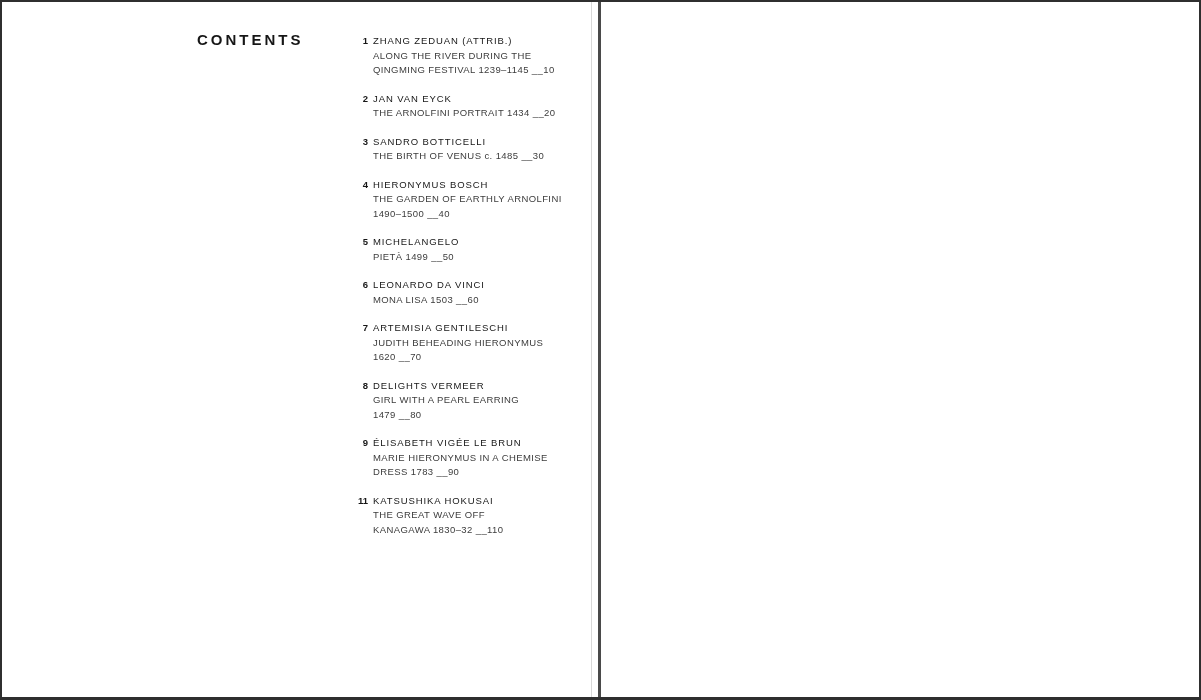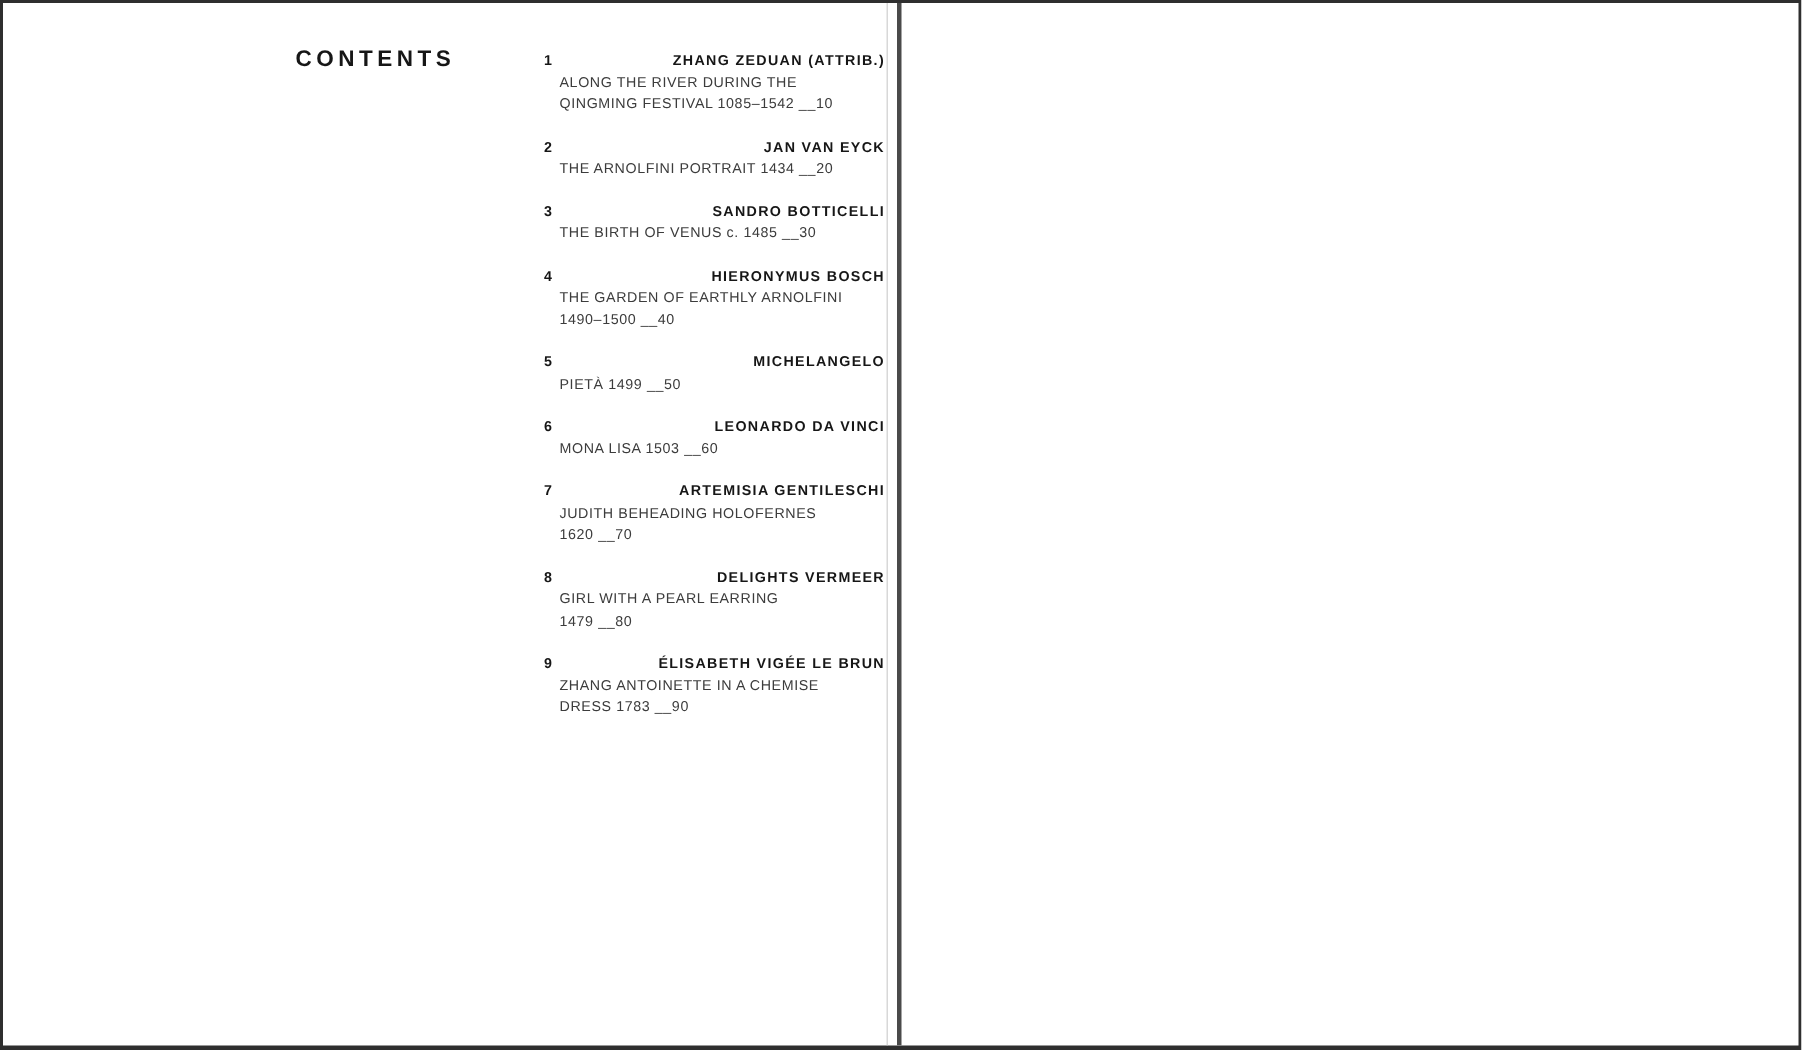--- a/index.html
+++ b/index.html
@@ -46,40 +46,40 @@
 
   .entry {
     position: relative; padding-left: 21px; margin-bottom: 14px;
     font-size: 9.5px; line-height: 14.5px;
   }
   .entry .num {
     position: absolute; left: 0; top: 0; width: 16px;
     text-align: right; font-weight: bold; color: var(--ink, #161616);
   }
   .entry .name {
-    font-weight: bold; letter-spacing: 0.9px; color: var(--ink, #161616); text-align: right;
+    font-weight: normal; letter-spacing: 0.9px; color: var(--ink, #161616);
   }
   .entry .line {
     color: var(--ink-soft, #3c3c3c); letter-spacing: 0.4px;
   }
 </style>
 </head>
 <body>
 
 <div class="spread" style="--paper: #ffffff; --frame: #2f2f2f; --ink: #161616; --ink-soft: #3c3c3c;">
 
   <div class="page page-left">
     <h1 class="contents-title">CONTENTS</h1>
     <div class="col col-left">
       <div>
           <div class="entry">
             <span class="num">1</span>
             <div class="name">ZHANG ZEDUAN (ATTRIB.)</div>
             <div class="line">ALONG THE RIVER DURING THE</div>
-            <div class="line">QINGMING FESTIVAL 1085–1542 __10</div>
+            <div class="line">QINGMING FESTIVAL 1239–1145 __10</div>
           </div>
           <div class="entry">
             <span class="num">2</span>
             <div class="name">JAN VAN EYCK</div>
             <div class="line">THE ARNOLFINI PORTRAIT 1434 __20</div>
           </div>
           <div class="entry">
             <span class="num">3</span>
             <div class="name">SANDRO BOTTICELLI</div>
             <div class="line">THE BIRTH OF VENUS c. 1485 __30</div>
@@ -96,34 +96,40 @@
             <div class="line">PIETÀ 1499 __50</div>
           </div>
           <div class="entry">
             <span class="num">6</span>
             <div class="name">LEONARDO DA VINCI</div>
             <div class="line">MONA LISA 1503 __60</div>
           </div>
           <div class="entry">
             <span class="num">7</span>
             <div class="name">ARTEMISIA GENTILESCHI</div>
-            <div class="line">JUDITH BEHEADING HOLOFERNES</div>
+            <div class="line">JUDITH BEHEADING HIERONYMUS</div>
             <div class="line">1620 __70</div>
           </div>
           <div class="entry">
             <span class="num">8</span>
             <div class="name">DELIGHTS VERMEER</div>
             <div class="line">GIRL WITH A PEARL EARRING</div>
             <div class="line">1479 __80</div>
           </div>
           <div class="entry">
             <span class="num">9</span>
             <div class="name">ÉLISABETH VIGÉE LE BRUN</div>
-            <div class="line">ZHANG ANTOINETTE IN A CHEMISE</div>
+            <div class="line">MARIE HIERONYMUS IN A CHEMISE</div>
             <div class="line">DRESS 1783 __90</div>
+          </div>
+          <div class="entry">
+            <span class="num">11</span>
+            <div class="name">KATSUSHIKA HOKUSAI</div>
+            <div class="line">THE GREAT WAVE OFF</div>
+            <div class="line">KANAGAWA 1830–32 __110</div>
           </div>
         </div>
     </div>
   </div>
 
   <div class="gutter-shadow"></div>
   <div class="gutter"></div>
 
   <div class="page page-right">
     

